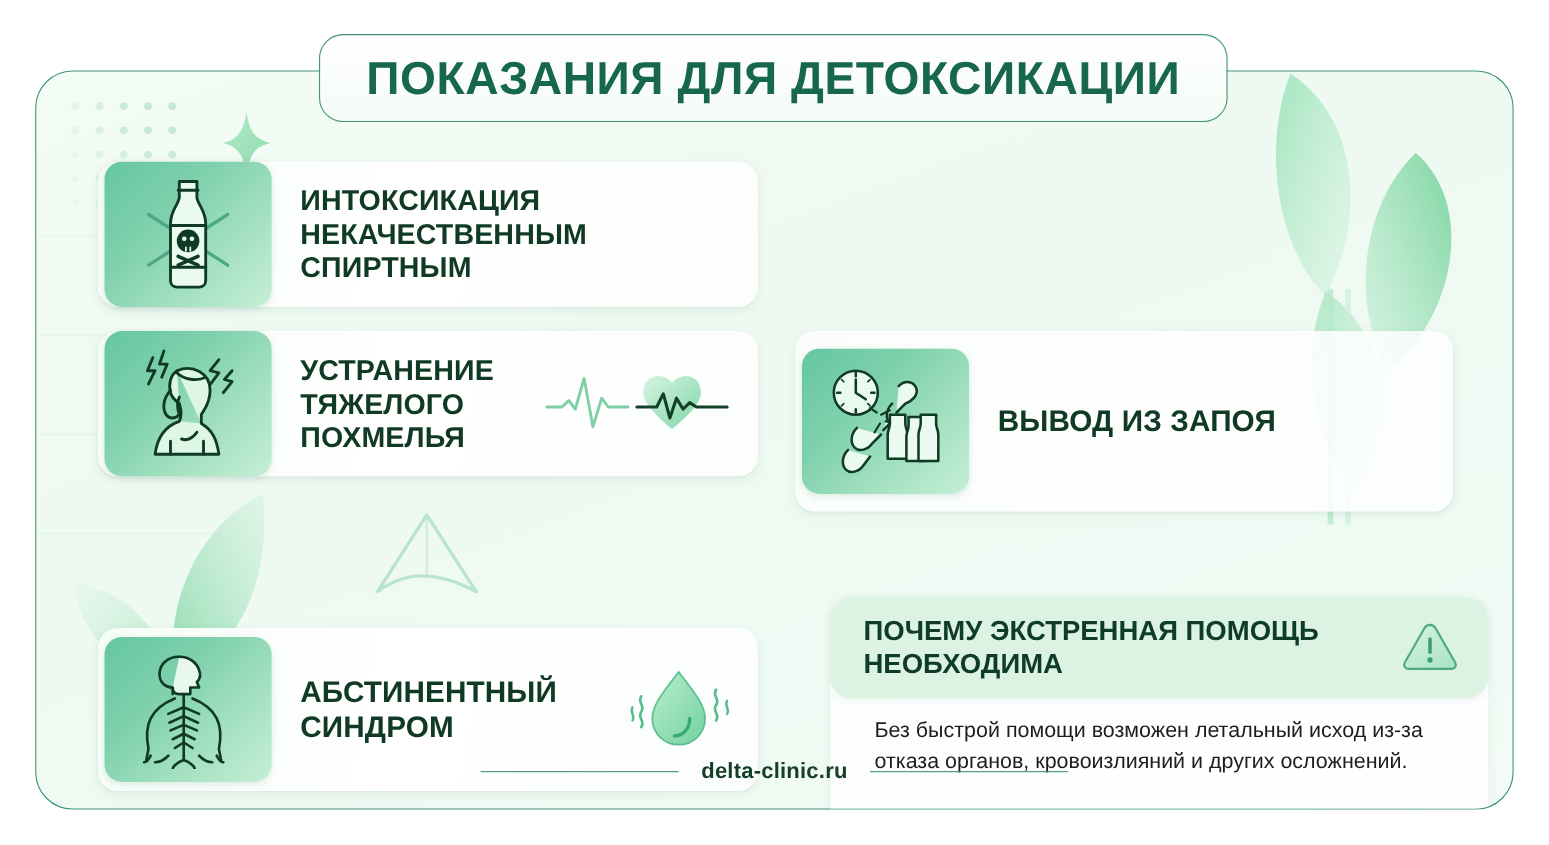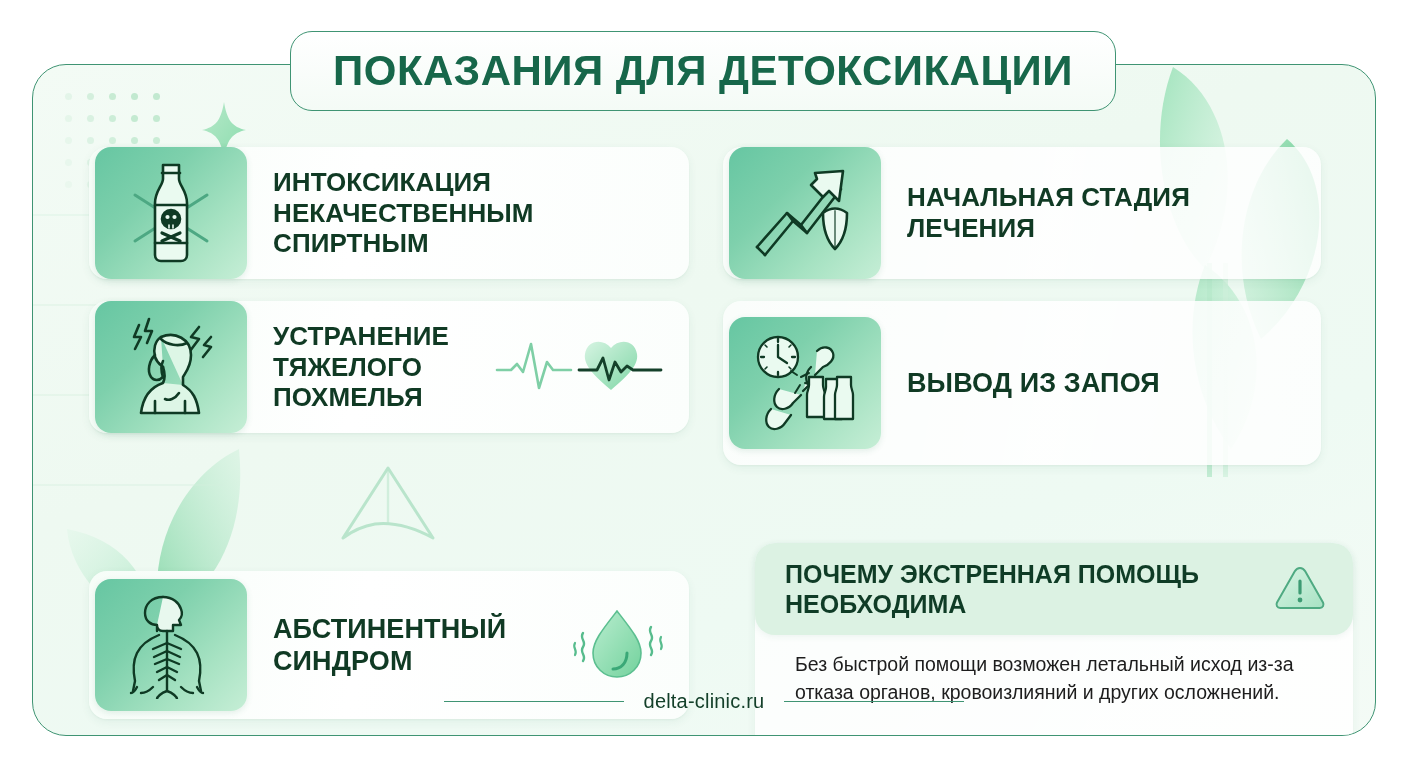--- a/index.html
+++ b/index.html
@@ -140,21 +140,21 @@
   .footer {
     position: absolute;
     left: 0; right: 0;
     bottom: 22px;
     display: flex;
     align-items: center;
     justify-content: center;
     gap: 20px;
   }
   .footer .rule { width: 180px; height: 1.6px; background: #3f9473; }
-  .footer .url { color: #14402a; font-size: 20px; letter-spacing: .2px; }
+  .footer .url { color: #14402a; font-size: 20px; letter-spacing: .2px; font-weight: bold; }
 </style>
 </head>
 <body>
 
 <div id="stage">
 
   <div class="panel">
 
     <div class="bg-deco">
       <svg style="right:-10px; top:-8px;" width="330" height="420" viewBox="0 0 330 420">
@@ -331,37 +331,20 @@
           <path d="M48 8 C62 26 72 38 72 50 C72 64 61 74 48 74 C35 74 24 64 24 50 C24 38 34 26 48 8 Z" fill="url(#dg)" stroke="#5cbf90" stroke-width="1.6"></path>
           <path d="M58 50 C58 60 52 66 44 66" fill="none" stroke="#3aa877" stroke-width="3" stroke-linecap="round"></path>
           <path d="M14 30 C10 36 18 38 14 44 C10 50 18 52 14 58" fill="none" stroke="#57bc8d" stroke-width="2.4" stroke-linecap="round"></path>
           <path d="M6 40 C3 45 9 47 6 52" fill="none" stroke="#57bc8d" stroke-width="2.2" stroke-linecap="round"></path>
           <path d="M82 24 C78 30 86 32 82 38 C78 44 86 46 82 52" fill="none" stroke="#57bc8d" stroke-width="2.4" stroke-linecap="round"></path>
           <path d="M92 34 C89 39 95 41 92 46" fill="none" stroke="#57bc8d" stroke-width="2.2" stroke-linecap="round"></path>
         </svg>
       </div>
     </div>
 
-    <div class="card translucent" style="left:690px; top:82px; width:598px; height:132px;">
-      <div class="tile">
-        <svg width="104" height="100" viewBox="0 0 104 100">
-          <g stroke="#0f3a24" stroke-width="2.6" fill="none" stroke-linejoin="round" stroke-linecap="round">
-            <path d="M4 84 L34 50 L48 62 L84 16" fill="none"></path>
-            <path d="M12 92 L40 58 L54 70 L88 26" fill="none"></path>
-            <path d="M4 84 L12 92"></path>
-            <path d="M34 50 L40 58"></path>
-            <path d="M48 62 L54 70"></path>
-            <path d="M62 10 L90 8 L86 38 L76 28 L70 34 L58 22 L64 16 Z" fill="#eafaf0"></path>
-            <path d="M70 50 C78 44 86 44 94 50 C94 66 90 78 82 86 C74 78 70 66 70 50 Z" fill="#eafaf0"></path>
-            <path d="M82 48 L82 86" stroke-width="1.8" opacity=".65"></path>
-          </g>
-        </svg>
-      </div>
-      <div class="card-text">НАЧАЛЬНАЯ СТАДИЯ ЛЕЧЕНИЯ</div>
-    </div>
 
     <div class="card translucent" style="left:690px; top:236px; width:598px; height:164px;">
       <div class="tile">
         <svg width="108" height="104" viewBox="0 0 108 104">
           <g stroke="#0f3a24" stroke-width="2.3" fill="none" stroke-linejoin="round" stroke-linecap="round">
             <circle cx="27" cy="26" r="20" fill="#eafaf0"></circle>
             <path d="M27 14 L27 26 L36 32"></path>
             <path d="M27 8 L27 11 M27 41 L27 44 M10 26 L13 26 M41 26 L44 26"></path>
             <path d="M14 14 L16 16 M40 14 L38 16 M14 38 L16 36 M40 38 L38 36" stroke-width="1.6"></path>
             <path d="M66 20 C72 14 80 16 82 22 C84 28 78 34 72 36 L64 44" fill="#eafaf0"></path>

